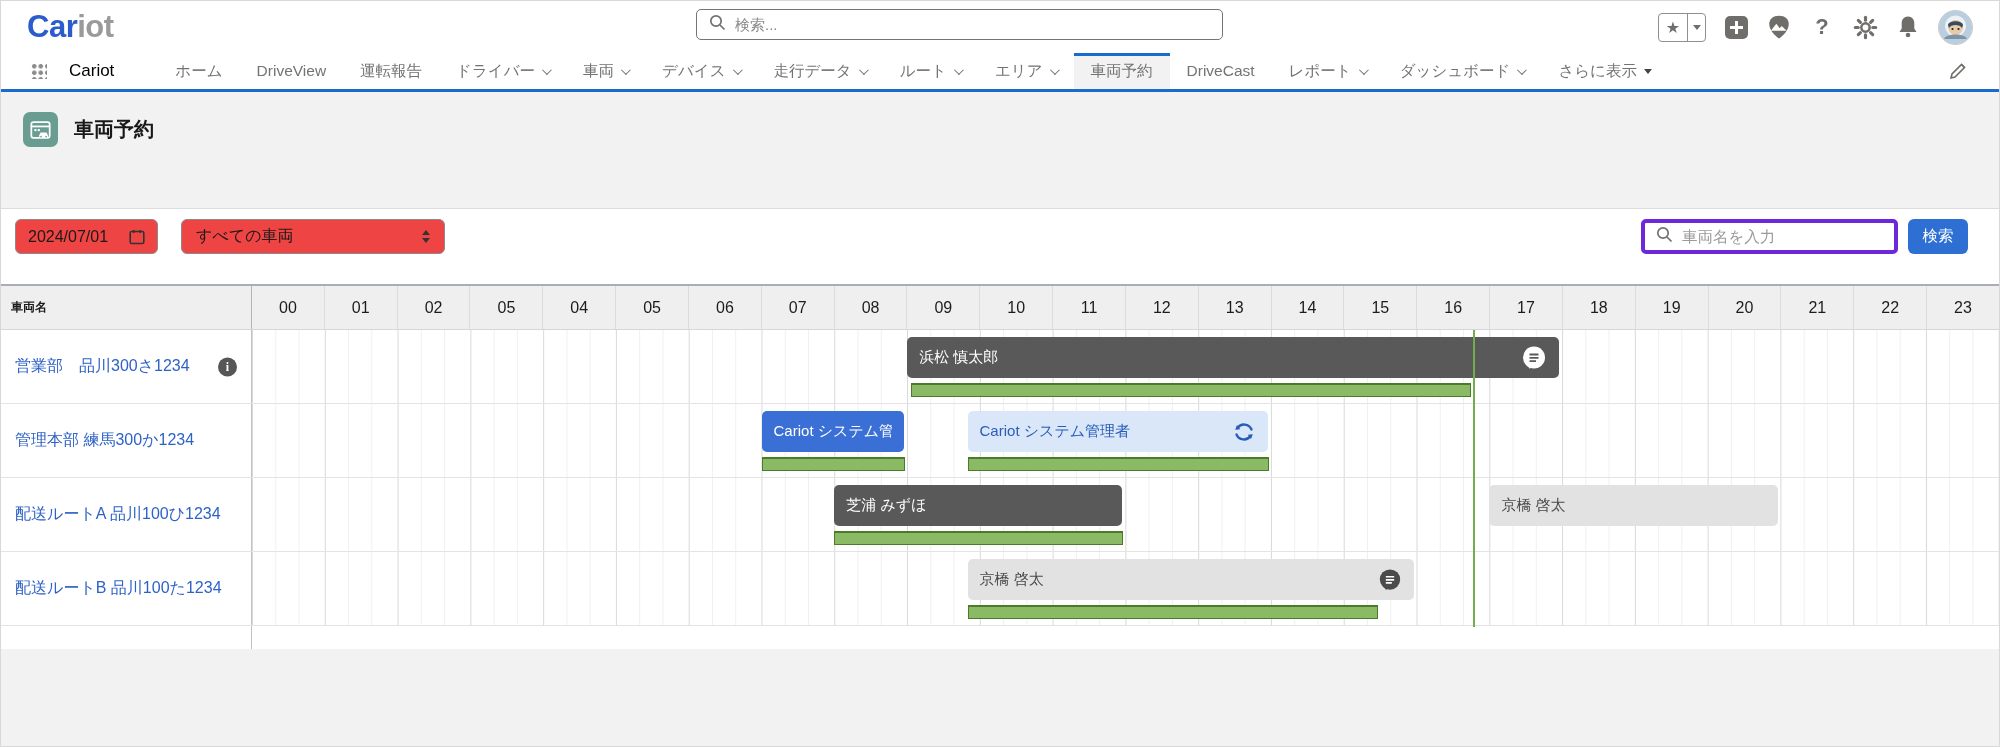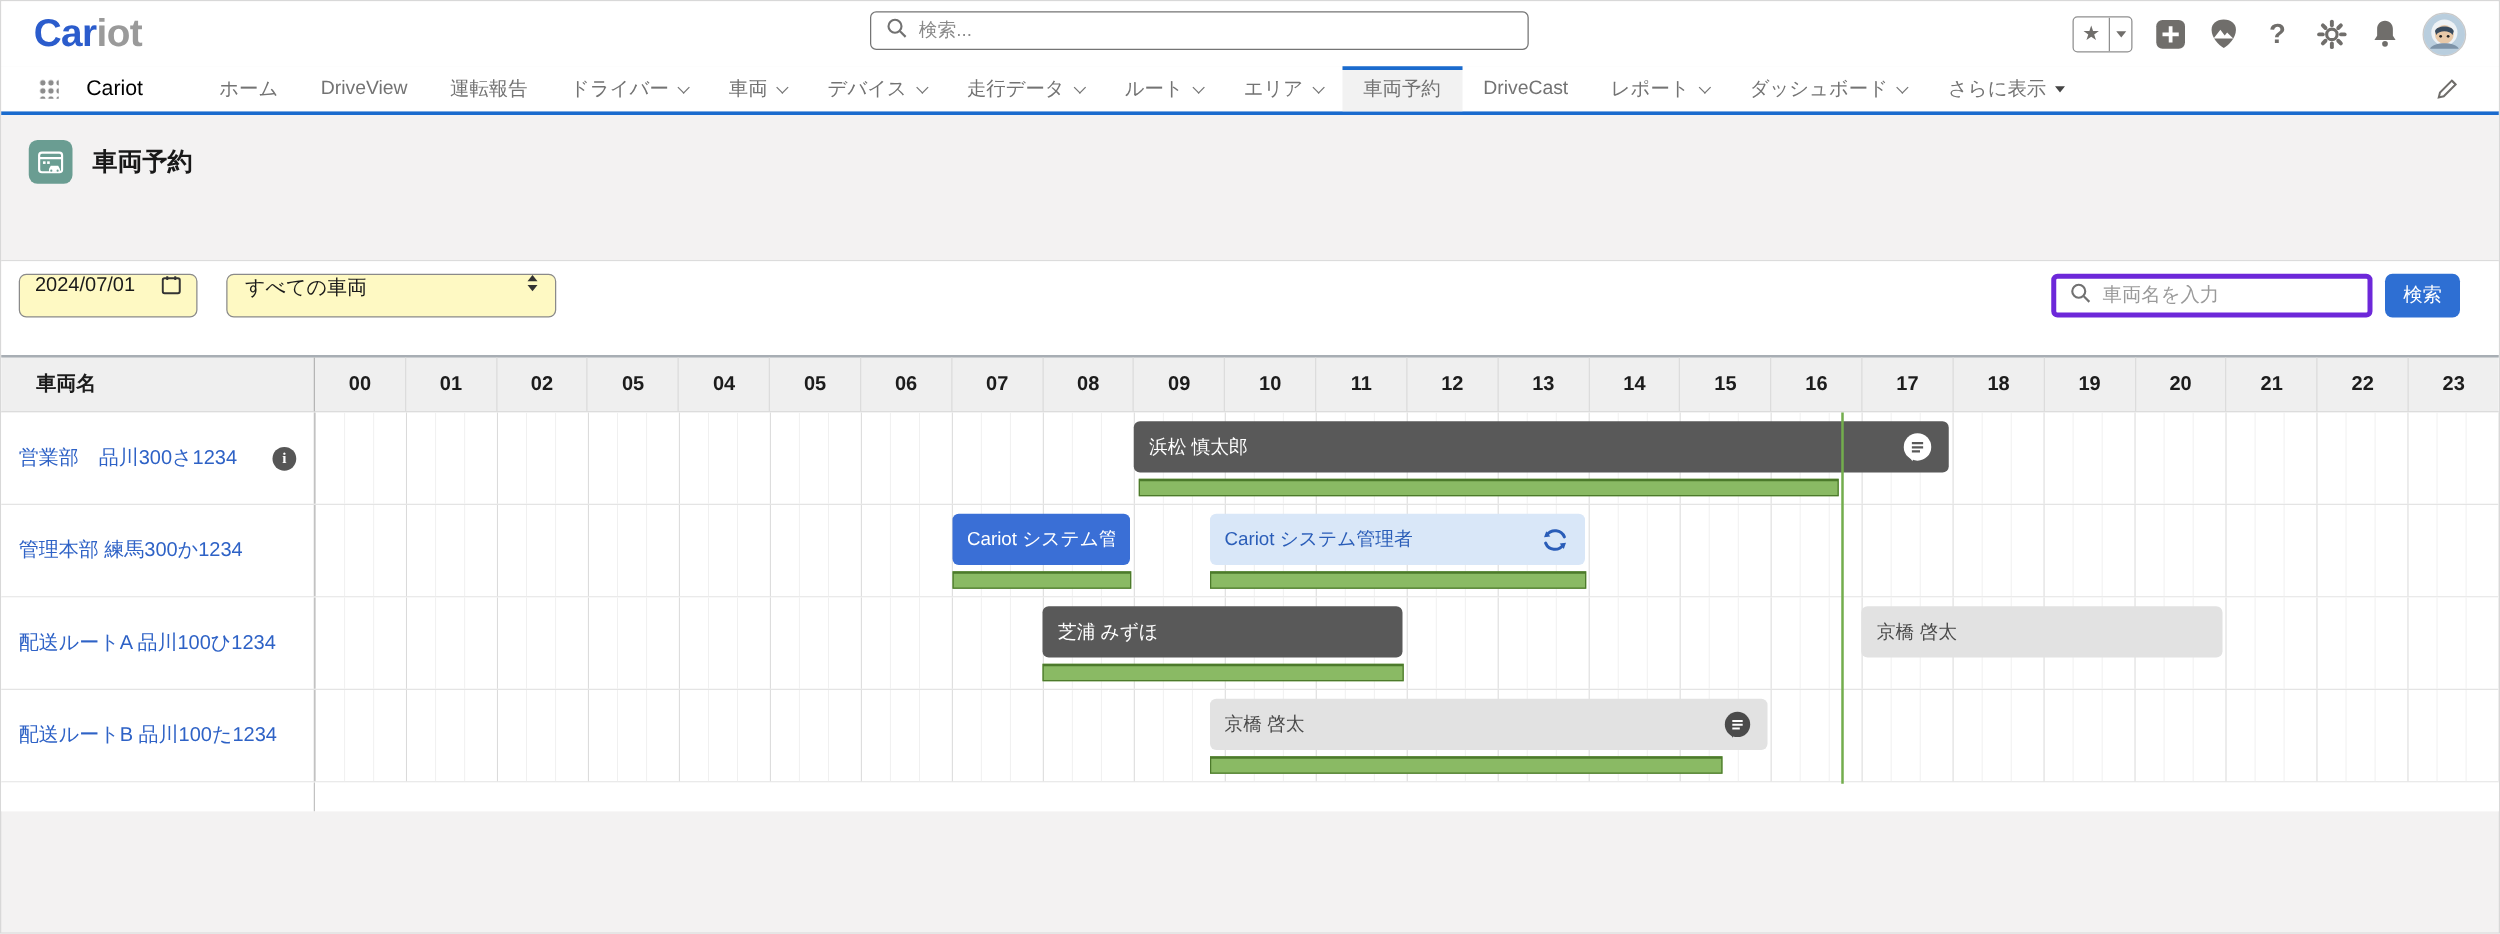--- a/index.html
+++ b/index.html
@@ -38,37 +38,37 @@
   .brandstrip { height:3px; background:#1a6bce; }
 
   
   .pageband { height:117px; background:#f3f2f2; border-bottom:1px solid #dcdcdc; position:relative; }
   .pagehead { display:flex; align-items:center; gap:16px; padding:20px 0 0 22px; }
   .obj-icon { width:35px; height:35px; border-radius:7px; background:#6a9d92; display:flex; align-items:center; justify-content:center; }
   .pagetitle { font-size:20px; font-weight:bold; color:#181818; }
 
   
   .filterrow { height:75px; background:#fff; position:relative; }
-  .ctl { position:absolute; top:10px; height:35px; background:#fef9c3; border:1.5px solid #8a8a8a; border-radius:6px; display:flex; align-items:flex-start; font-size:16px; color:#1a1a1a; cursor:pointer; }
+  .ctl { position:absolute; top:10px; height:35px; background:#ef4444; border:1.5px solid #8a8a8a; border-radius:6px; display:flex; align-items:center; font-size:16px; color:#1a1a1a; cursor:pointer; }
   .datectl { left:14px; width:143px; padding:0 12px; justify-content:space-between; }
   .selectctl { left:180px; width:264px; padding:0 14px; justify-content:space-between; }
   .updown { display:flex; flex-direction:column; gap:3px; align-items:center; }
   .tri-up-s { width:0; height:0; border-left:4px solid transparent; border-right:4px solid transparent; border-bottom:5px solid #333; }
   .tri-down-s { width:0; height:0; border-left:4px solid transparent; border-right:4px solid transparent; border-top:5px solid #333; }
   .vsearch { position:absolute; top:10px; left:1640px; width:257px; height:35px; border:4px solid #6d28d9; border-radius:5px; display:flex; align-items:center; gap:9px; padding:0 11px; background:#fff; }
   .vsearch input { border:none; outline:none; font-size:15.5px; width:100%; background:transparent; color:#222; font-family:"Liberation Sans",sans-serif; }
   .vsearch input::placeholder { color:#9a9a9a; }
   .searchbtn { position:absolute; top:10px; left:1907px; width:60px; height:35px; background:#2e6fd3; color:#fff; font-size:15.5px; border:none; border-radius:6px; cursor:pointer; font-family:"Liberation Sans",sans-serif; }
 
   
   .gantt { background:#fff; }
   .ghead { height:46px; display:flex; background:#efefef; border-top:2px solid #a8aeb4; border-bottom:1px solid #d6d6d6; }
-  .ghead .vehcol { width:251px; border-right:1px solid #b5b5b5; display:flex; align-items:center; padding-left:28px; font-weight:bold; font-size:16px; color:#1c1c1c; }
+  .ghead .vehcol { width:251px; border-right:1px solid #b5b5b5; display:flex; align-items:center; padding-left:10px; font-weight:bold; font-size:12px; color:#1c1c1c; }
   .hourscale { flex:1; display:flex; }
-  .hourcell { flex:1; display:flex; align-items:center; justify-content:center; font-weight:bold; font-size:16px; color:#1c1c1c; border-right:1px solid #dcdcdc;text-align:right; }
+  .hourcell { flex:1; display:flex; align-items:center; justify-content:center; font-weight:normal; font-size:16px; color:#1c1c1c; border-right:1px solid #dcdcdc;text-align:right; }
   .hourcell:last-child { border-right:none; }
 
   .grows { position:relative; }
   .grow { height:74px; display:flex; border-bottom:1px solid #e4e4e4; background:#fff; }
   .vehcell { width:251px; border-right:1px solid #c2c2c2; display:flex; align-items:center; padding-left:14px; position:relative; }
   .vehlink { color:#2e62c6; font-size:16px; cursor:pointer; white-space:nowrap; overflow:hidden; }
   .infoicon { position:absolute; right:14px; top:50%; transform:translateY(-50%); width:19px; height:19px; border-radius:50%; background:#565656; color:#fff; font-size:12px; font-weight:bold; font-family:"Liberation Serif",serif; display:flex; align-items:center; justify-content:center; cursor:pointer; }
   .track { flex:1; position:relative;
     background-image:
       linear-gradient(90deg,#d9d9d9 1px,transparent 1px),

